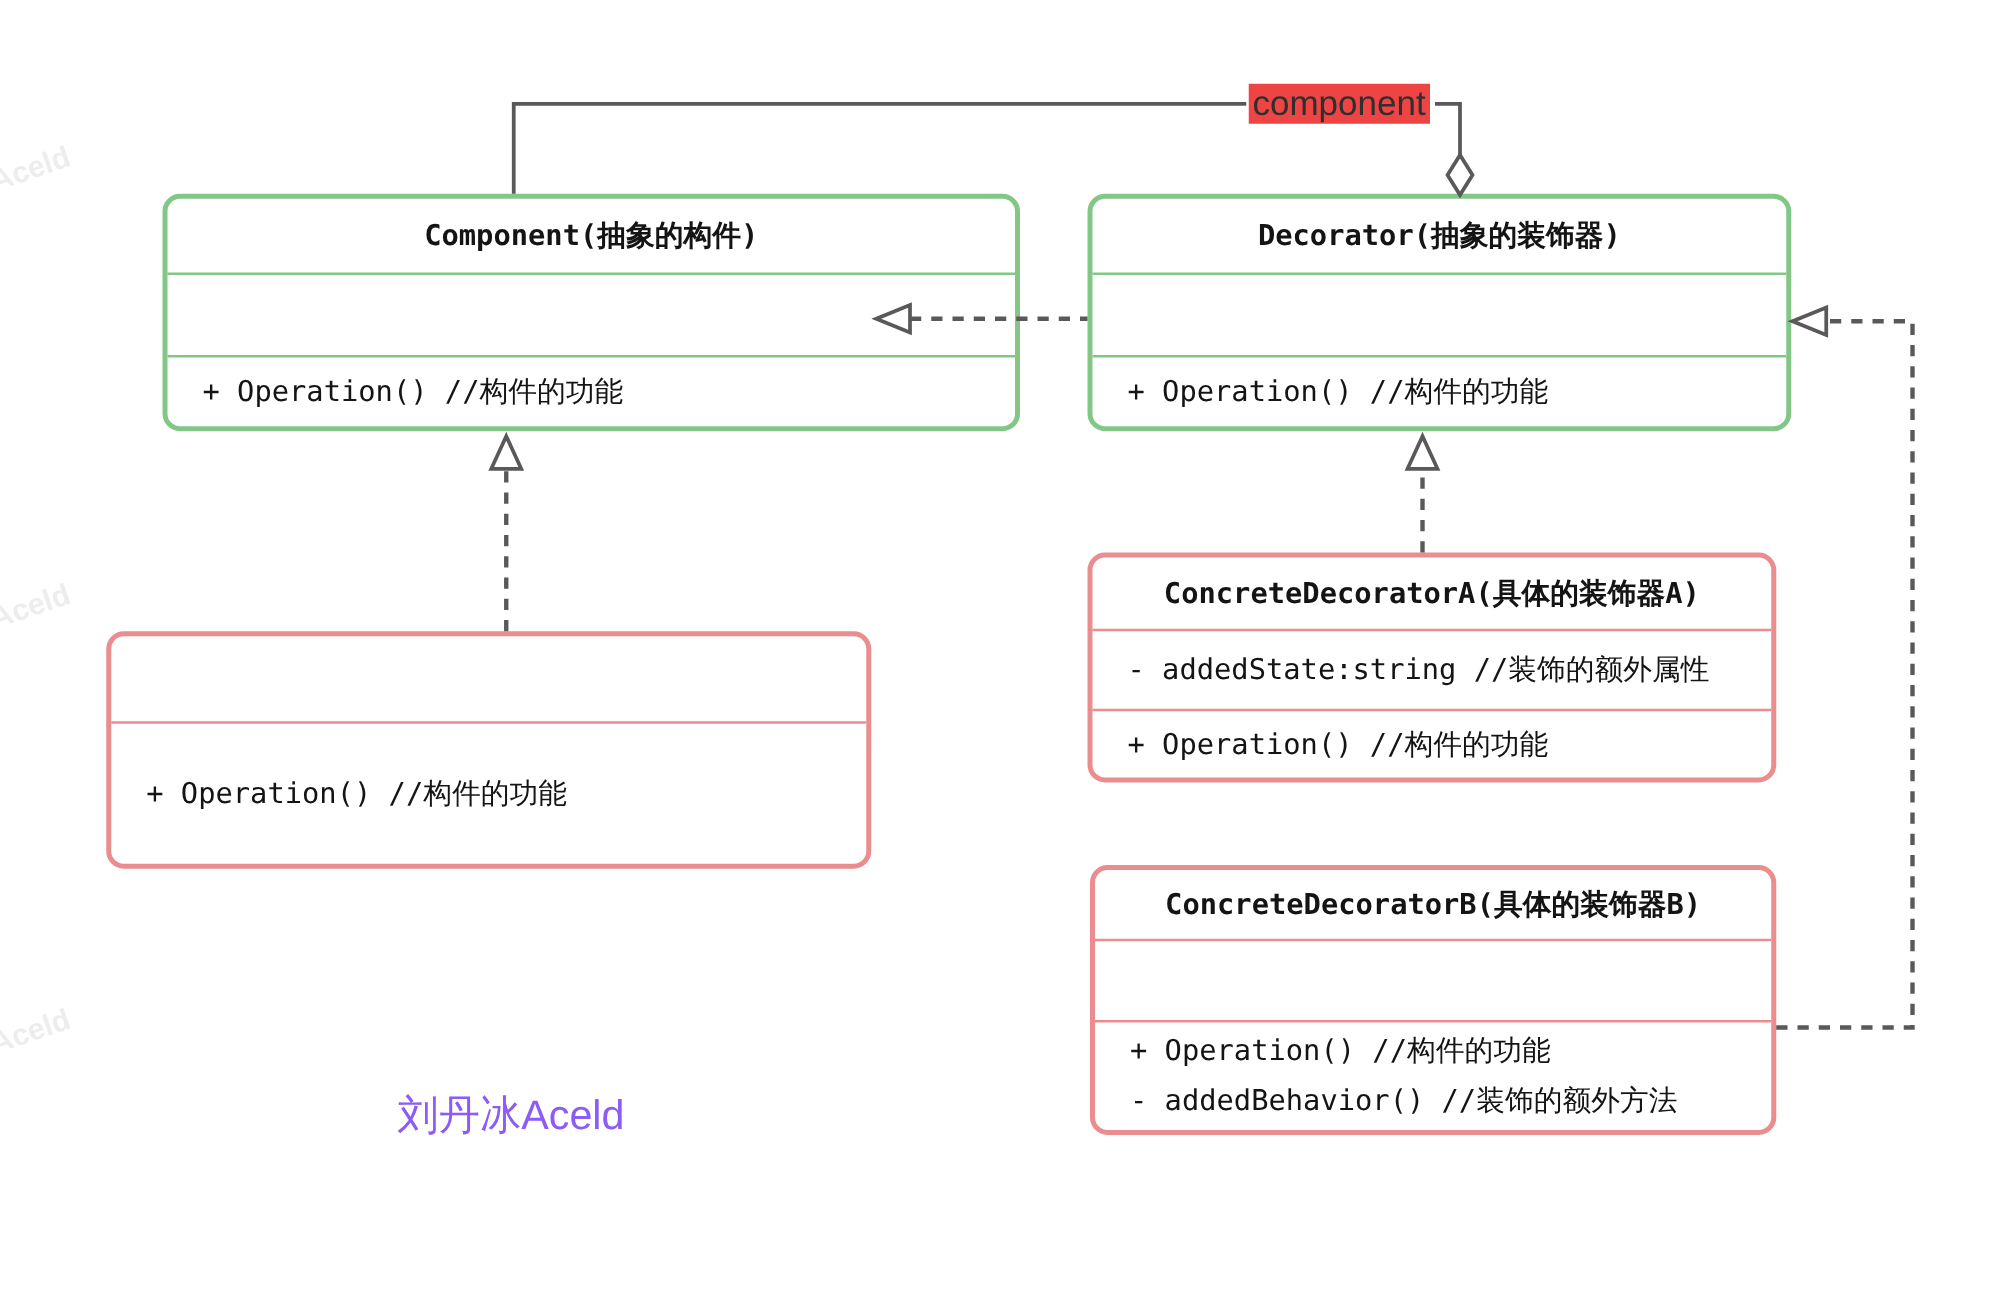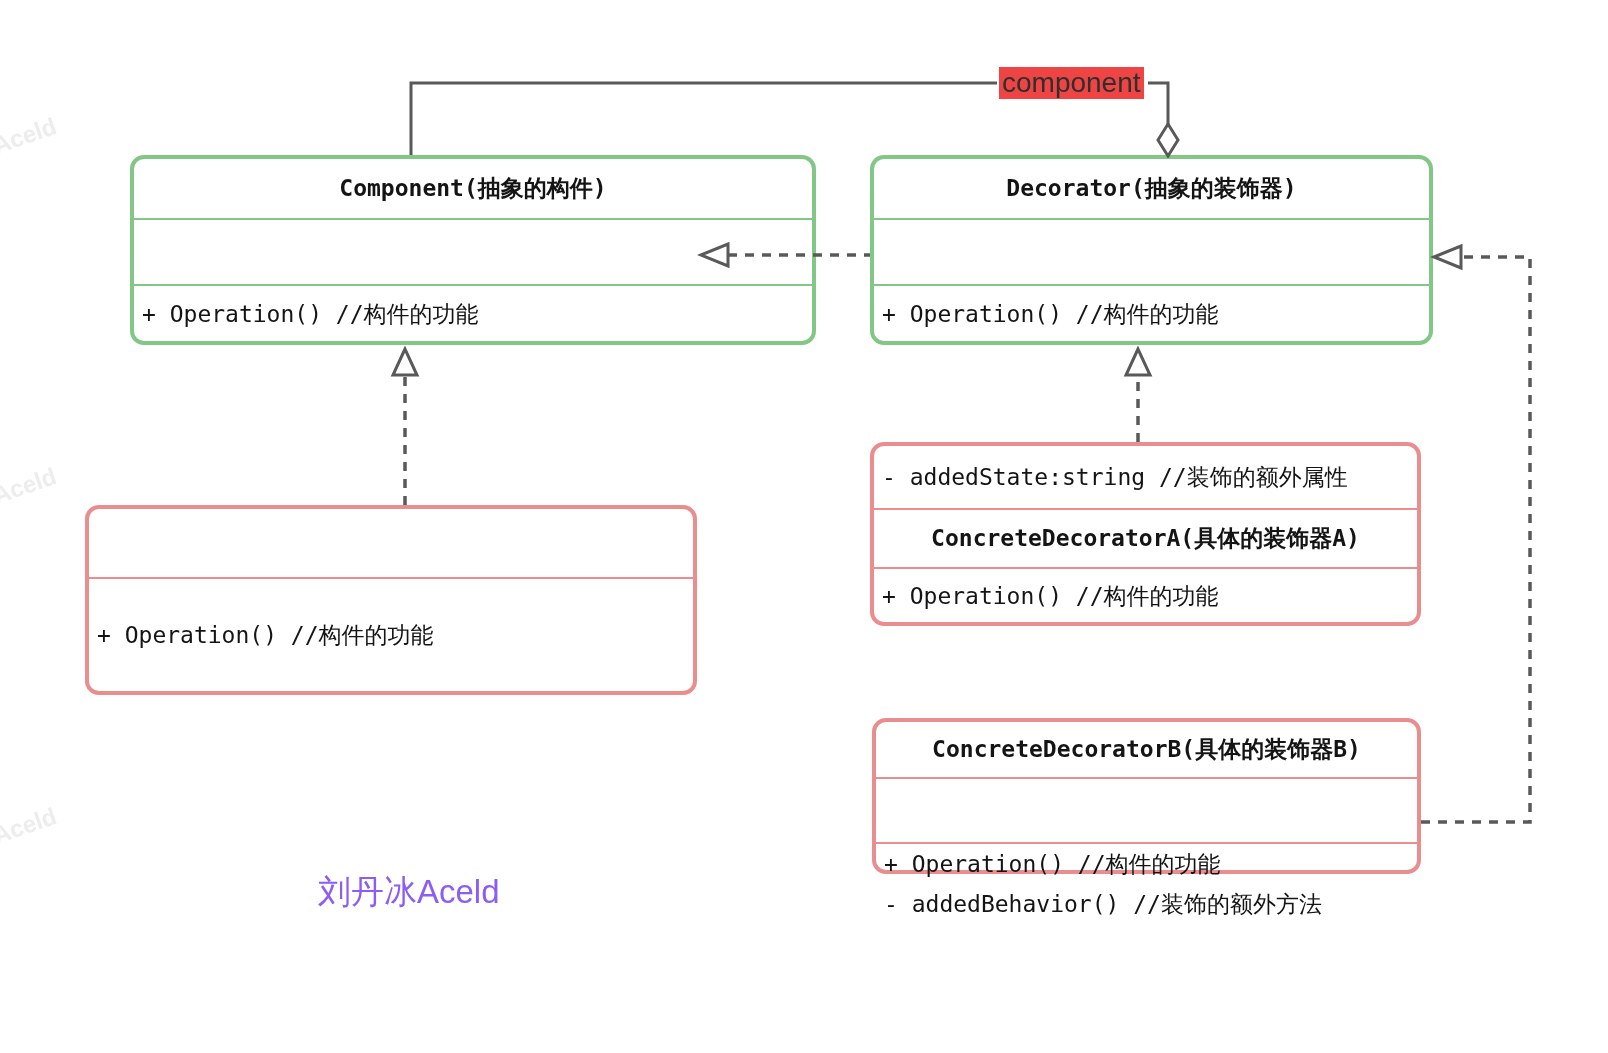--- a/index.html
+++ b/index.html
@@ -17,21 +17,21 @@
   .uml-box .row{box-sizing:border-box;flex:0 0 auto;}
   .uml-box .row.grow{flex:1 1 auto;}
   .uml-box.green .divided{border-bottom:2.5px solid #82c785;}
   .uml-box.red .divided{border-bottom:2.5px solid #ea8d8f;}
   .row.title{
     display:flex;align-items:center;justify-content:center;
     font-weight:bold;font-size:23px;color:#141414;white-space:nowrap;
   }
   .row.section{display:flex;flex-direction:column;justify-content:center;}
   .member{
-    font-size:23px;color:#141414;padding-left:8px;white-space:nowrap;
+    font-size:23px;color:#141414;padding-left:28px;white-space:nowrap;
     line-height:40px;
   }
   
   #wires{position:absolute;left:0;top:0;pointer-events:none;}
   .solid{stroke:#595959;stroke-width:3;fill:none;}
   .dashed{stroke:#595959;stroke-width:3.5;stroke-dasharray:9 8;fill:none;}
   .hollow{fill:#ffffff;stroke:#595959;stroke-width:3;}
   
   .edge-label{
     position:absolute;font-family:"Liberation Sans",sans-serif;
@@ -74,30 +74,30 @@
   </div>
 
   <div class="uml-box red" style="left:85px;top:505px;width:612px;height:190px">
     <div class="row section divided" style="height:70px"></div>
     <div class="row section grow">
       <div class="member">+ Operation() //构件的功能</div>
     </div>
   </div>
 
   <div class="uml-box red" style="left:870px;top:442px;width:551px;height:184px">
+    <div class="row title divided" style="height:59px">ConcreteDecoratorA(具体的装饰器A)</div>
     <div class="row section divided" style="height:64px">
       <div class="member">- addedState:string //装饰的额外属性</div>
     </div>
-    <div class="row title divided" style="height:59px">ConcreteDecoratorA(具体的装饰器A)</div>
     <div class="row section grow">
       <div class="member">+ Operation() //构件的功能</div>
     </div>
   </div>
 
-  <div class="uml-box red" style="left:872px;top:718px;width:549px;height:156px">
+  <div class="uml-box red" style="left:872px;top:692px;width:549px;height:216px">
     <div class="row title divided" style="height:57px">ConcreteDecoratorB(具体的装饰器B)</div>
     <div class="row section divided" style="height:65px"></div>
     <div class="row section grow">
       <div class="member">+ Operation() //构件的功能</div>
       <div class="member">- addedBehavior() //装饰的额外方法</div>
     </div>
   </div>
 
   <svg id="wires" width="1608" height="1053" viewBox="0 0 1608 1053">
 

